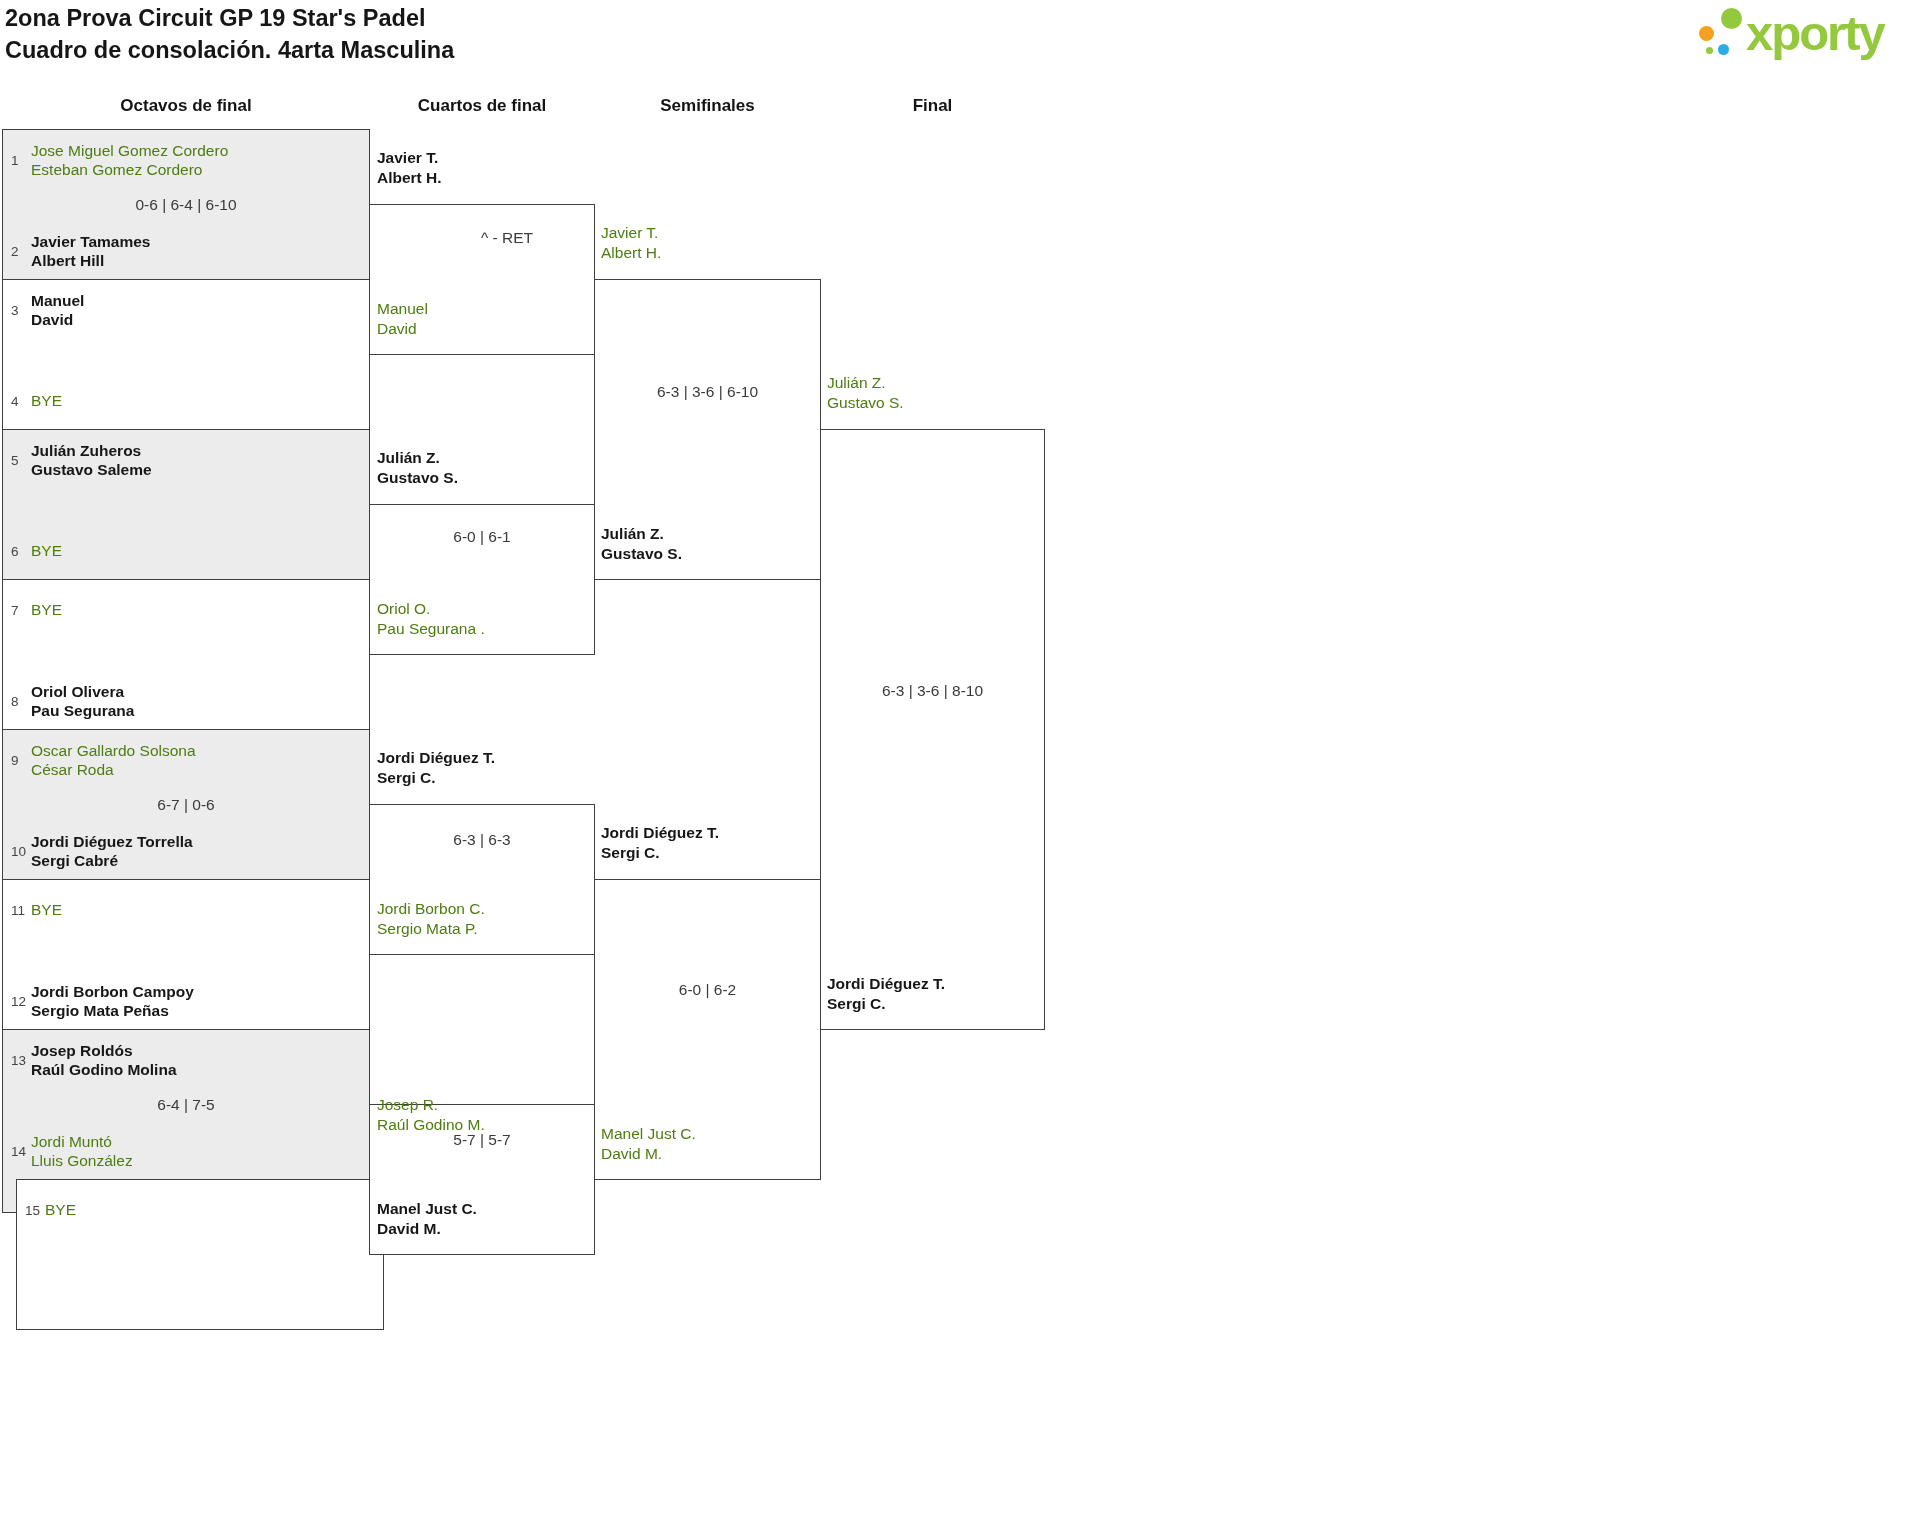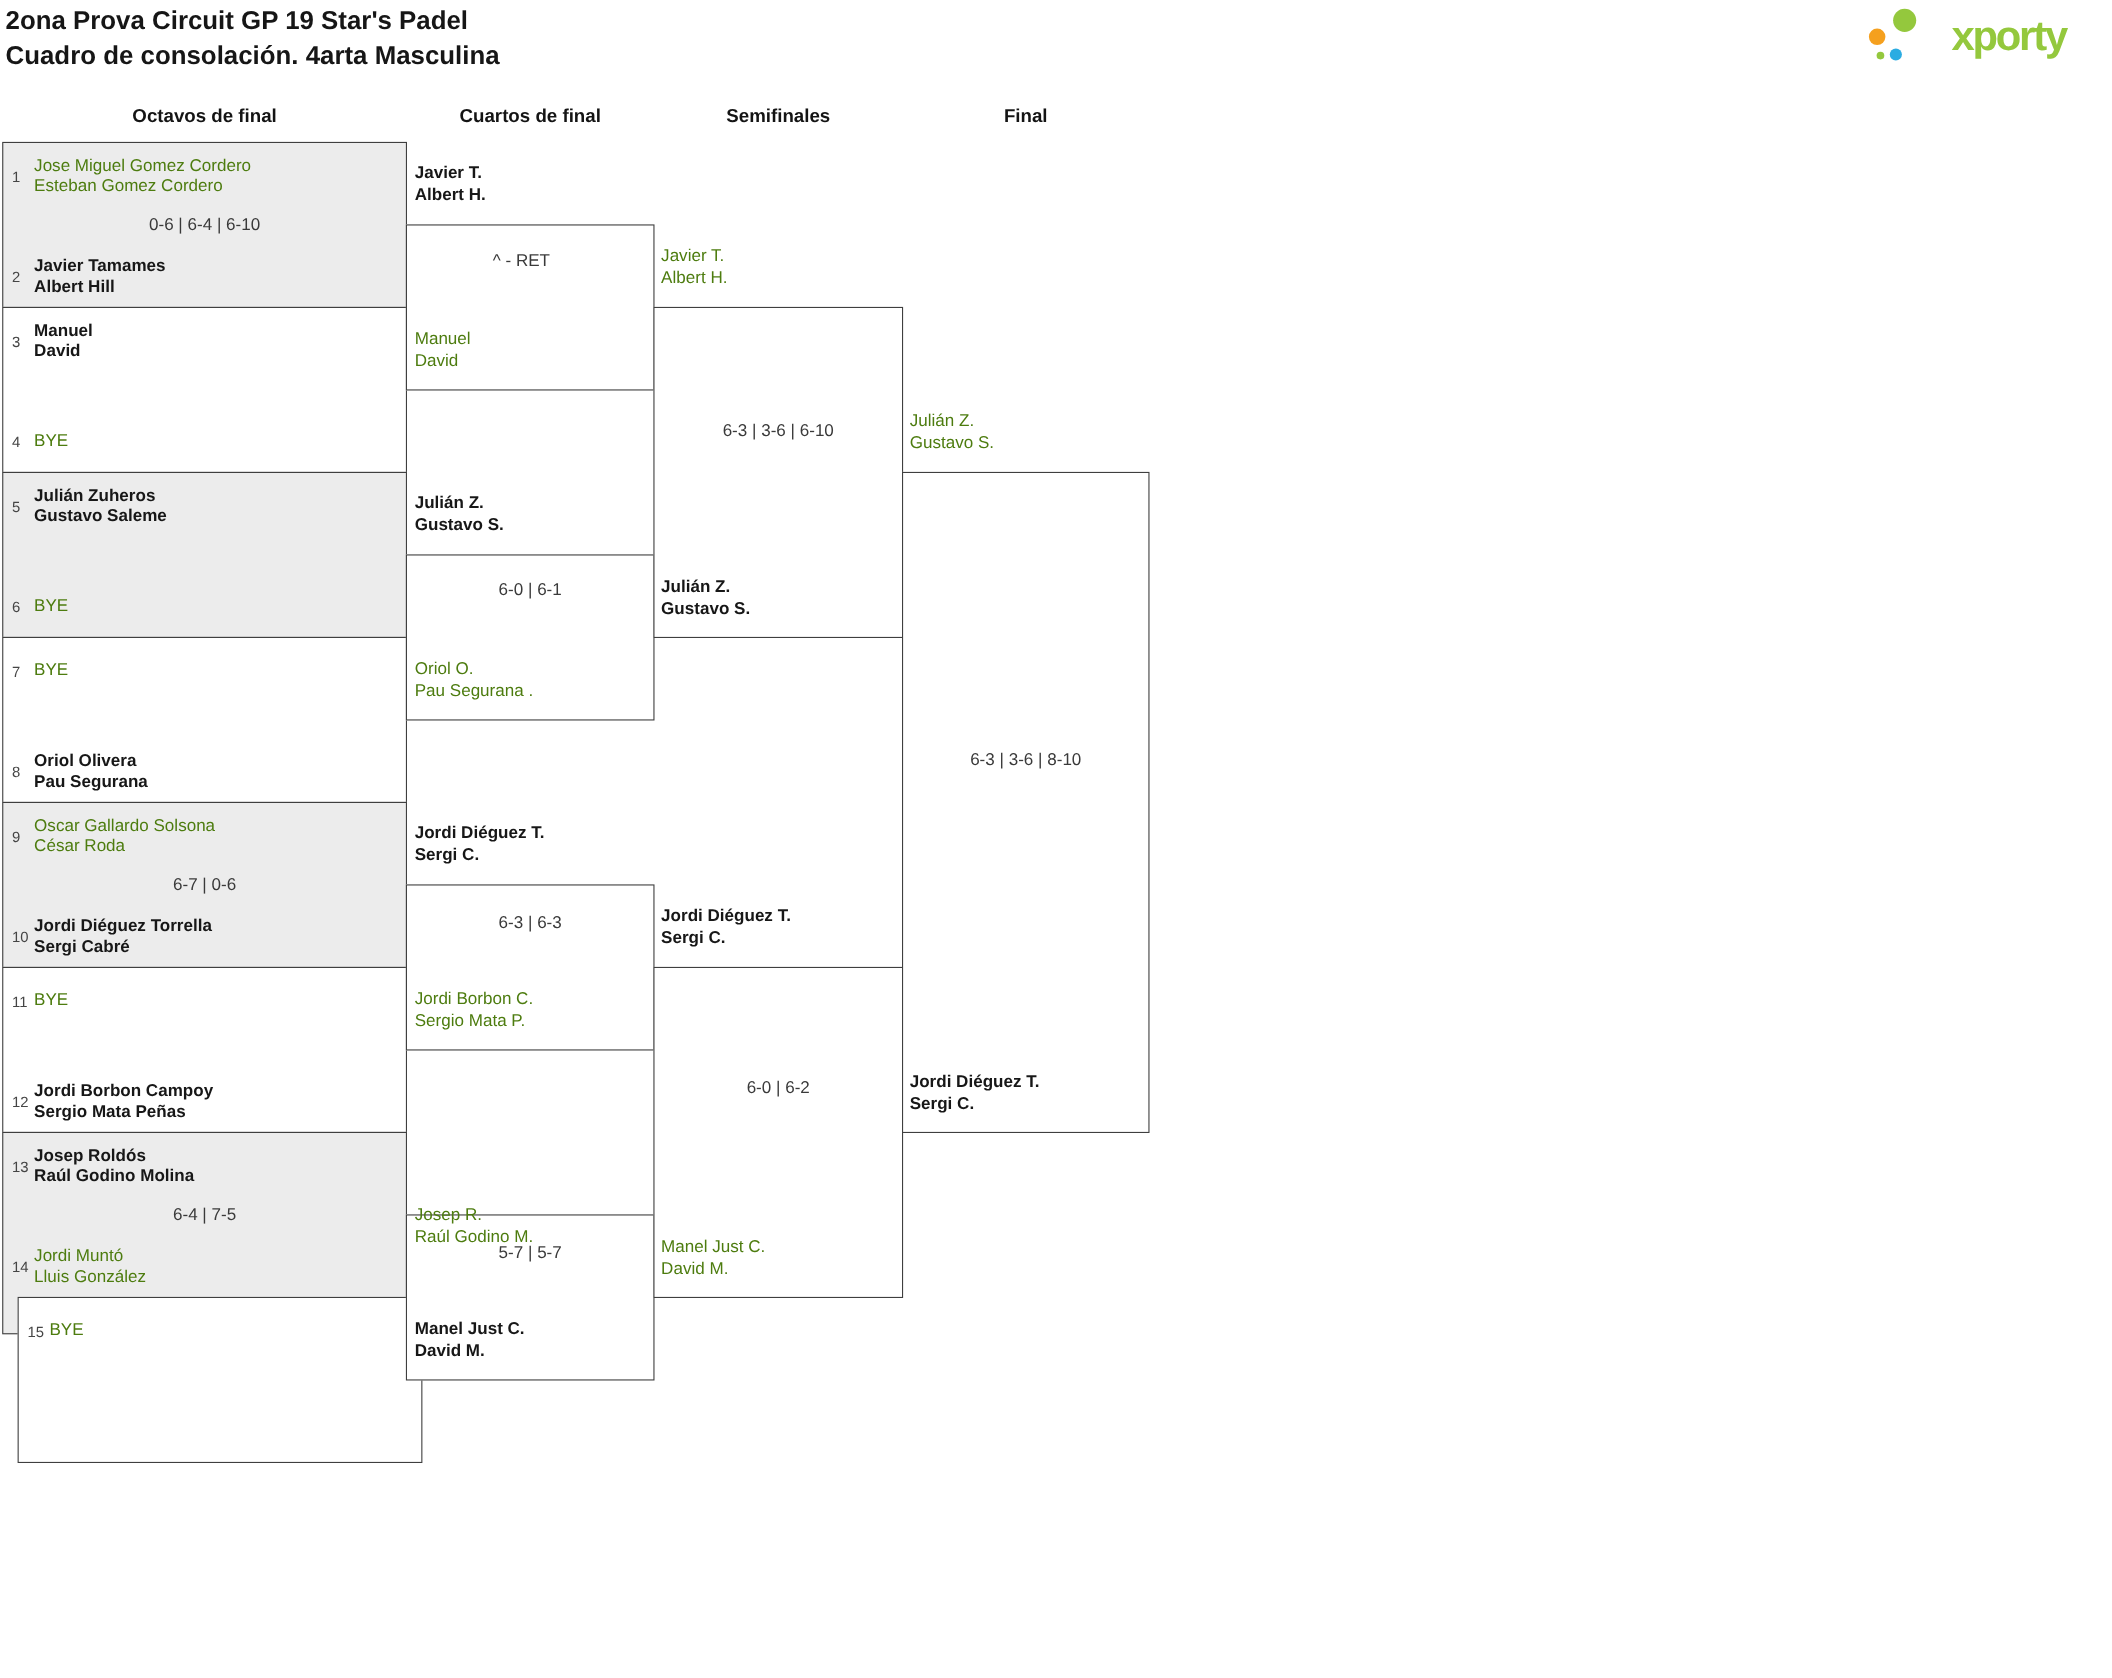--- a/index.html
+++ b/index.html
@@ -35,21 +35,21 @@
   .cscore{position:absolute;height:20px;line-height:20px;text-align:center;font-size:15.5px;color:#3a3a3a;}
 
   
   .logo{position:absolute;left:1698px;top:6px;display:flex;align-items:flex-start;cursor:pointer;}
   .dots{position:relative;width:48px;height:56px;flex:none;}
   .dot{position:absolute;border-radius:50%;}
   .dot-green{width:21px;height:21px;left:23px;top:2px;background:#94c83d;}
   .dot-orange{width:15px;height:15px;left:1px;top:20px;background:#f5a01e;}
   .dot-blue{width:11px;height:11px;left:20px;top:38px;background:#2bace2;}
   .dot-green-sm{width:7px;height:7px;left:8px;top:41px;background:#94c83d;}
-  .wordmark{font-size:38px;font-weight:700;line-height:54px;letter-spacing:-2px;color:#94c83d;margin-left:28px;}
+  .wordmark{font-size:49px;font-weight:700;line-height:54px;letter-spacing:-2px;color:#94c83d;}
 </style>
 </head>
 <body>
 
 <div id="canvas">
 
   <div class="title">
     <div>2ona Prova Circuit GP 19 Star's Padel</div>
     <div>Cuadro de consolación. 4arta Masculina</div>
   </div>
@@ -237,21 +237,21 @@
   </div>
   <div class="adv" style="left:377px;top:1084px;margin-top:11px;">
     <div class="l">Josep R.</div>
     <div class="l">Raúl Godino M.</div>
   </div>
   <div class="adv winner" style="left:377px;top:1199px;">
     <div class="l">Manel Just C.</div>
     <div class="l">David M.</div>
   </div>
 
-  <div class="cscore" style="left:369px;width:210px;top:228px;">^ - RET</div>
+  <div class="cscore" style="left:369px;width:210px;top:228px;padding-left:33px;">^ - RET</div>
   <div class="cscore" style="left:369px;width:226px;top:527px;">6-0 | 6-1</div>
   <div class="cscore" style="left:369px;width:226px;top:830px;">6-3 | 6-3</div>
   <div class="cscore" style="left:369px;width:226px;top:1130px;">5-7 | 5-7</div>
 
   <div class="bx" style="left:594px;top:279px;width:227px;height:301px;"></div>
   <div class="bx" style="left:594px;top:879px;width:227px;height:301px;"></div>
 
   <div class="adv" style="left:601px;top:223px;">
     <div class="l">Javier T.</div>
     <div class="l">Albert H.</div>

